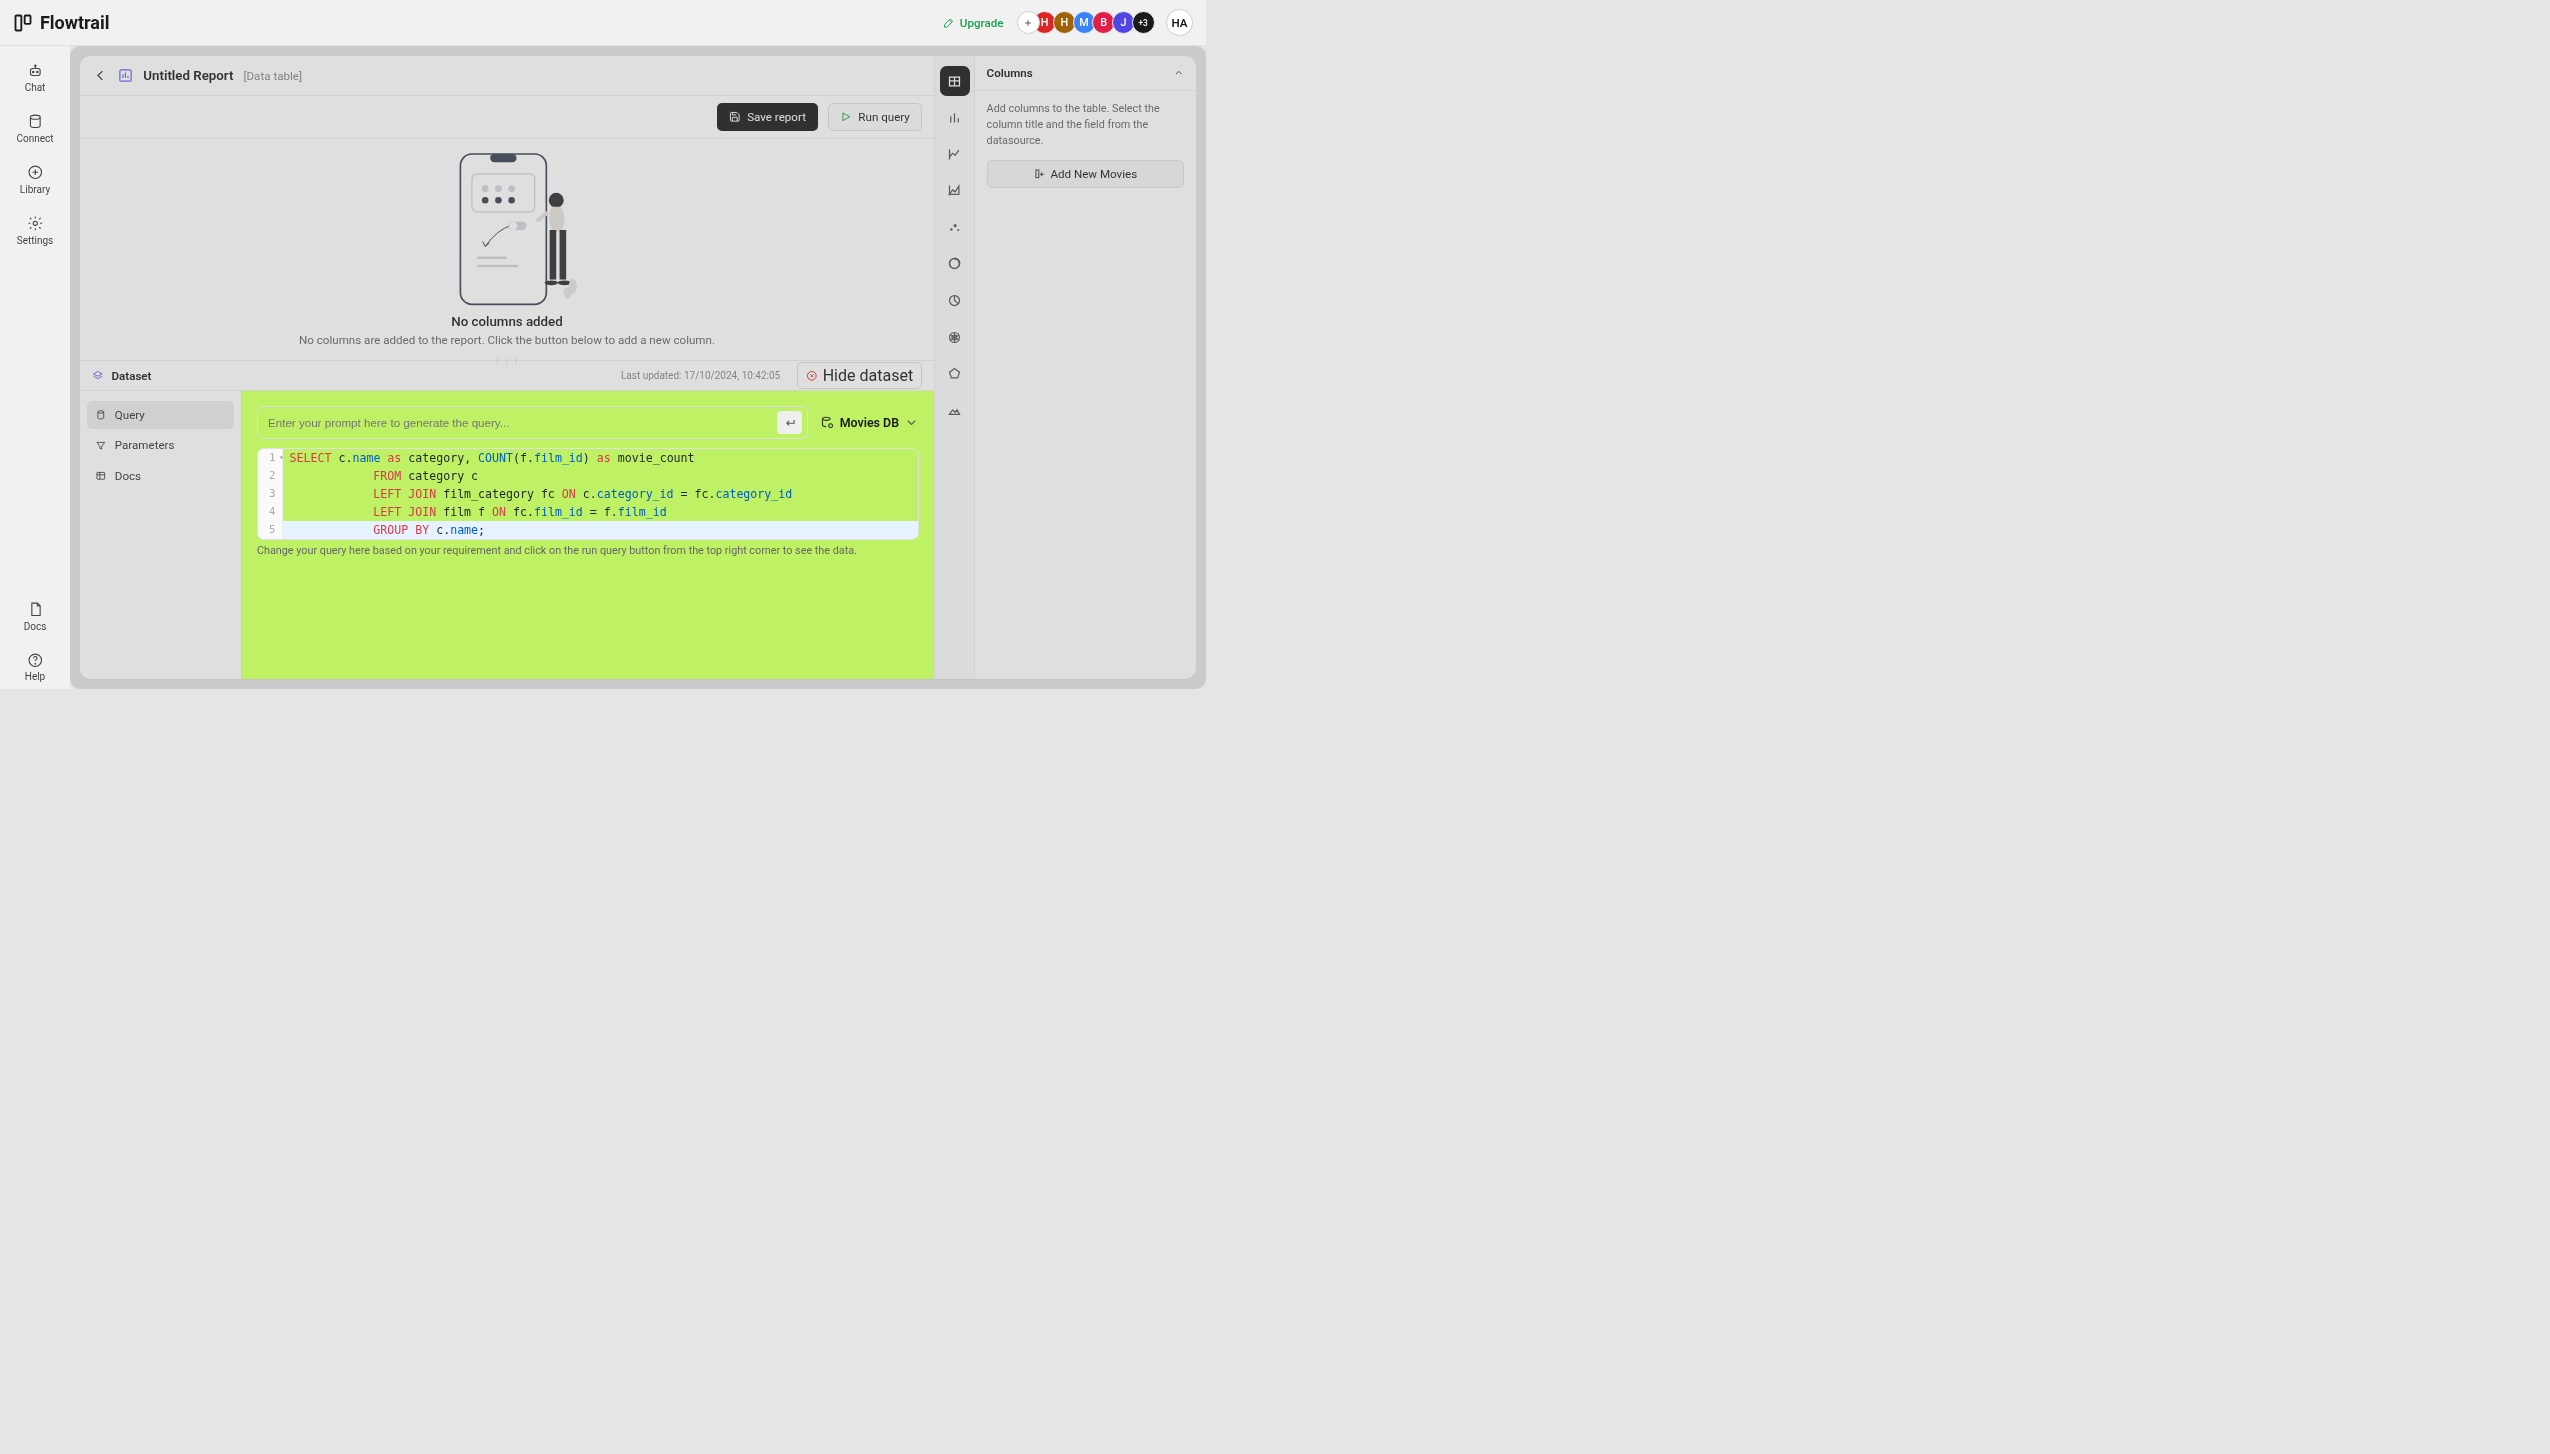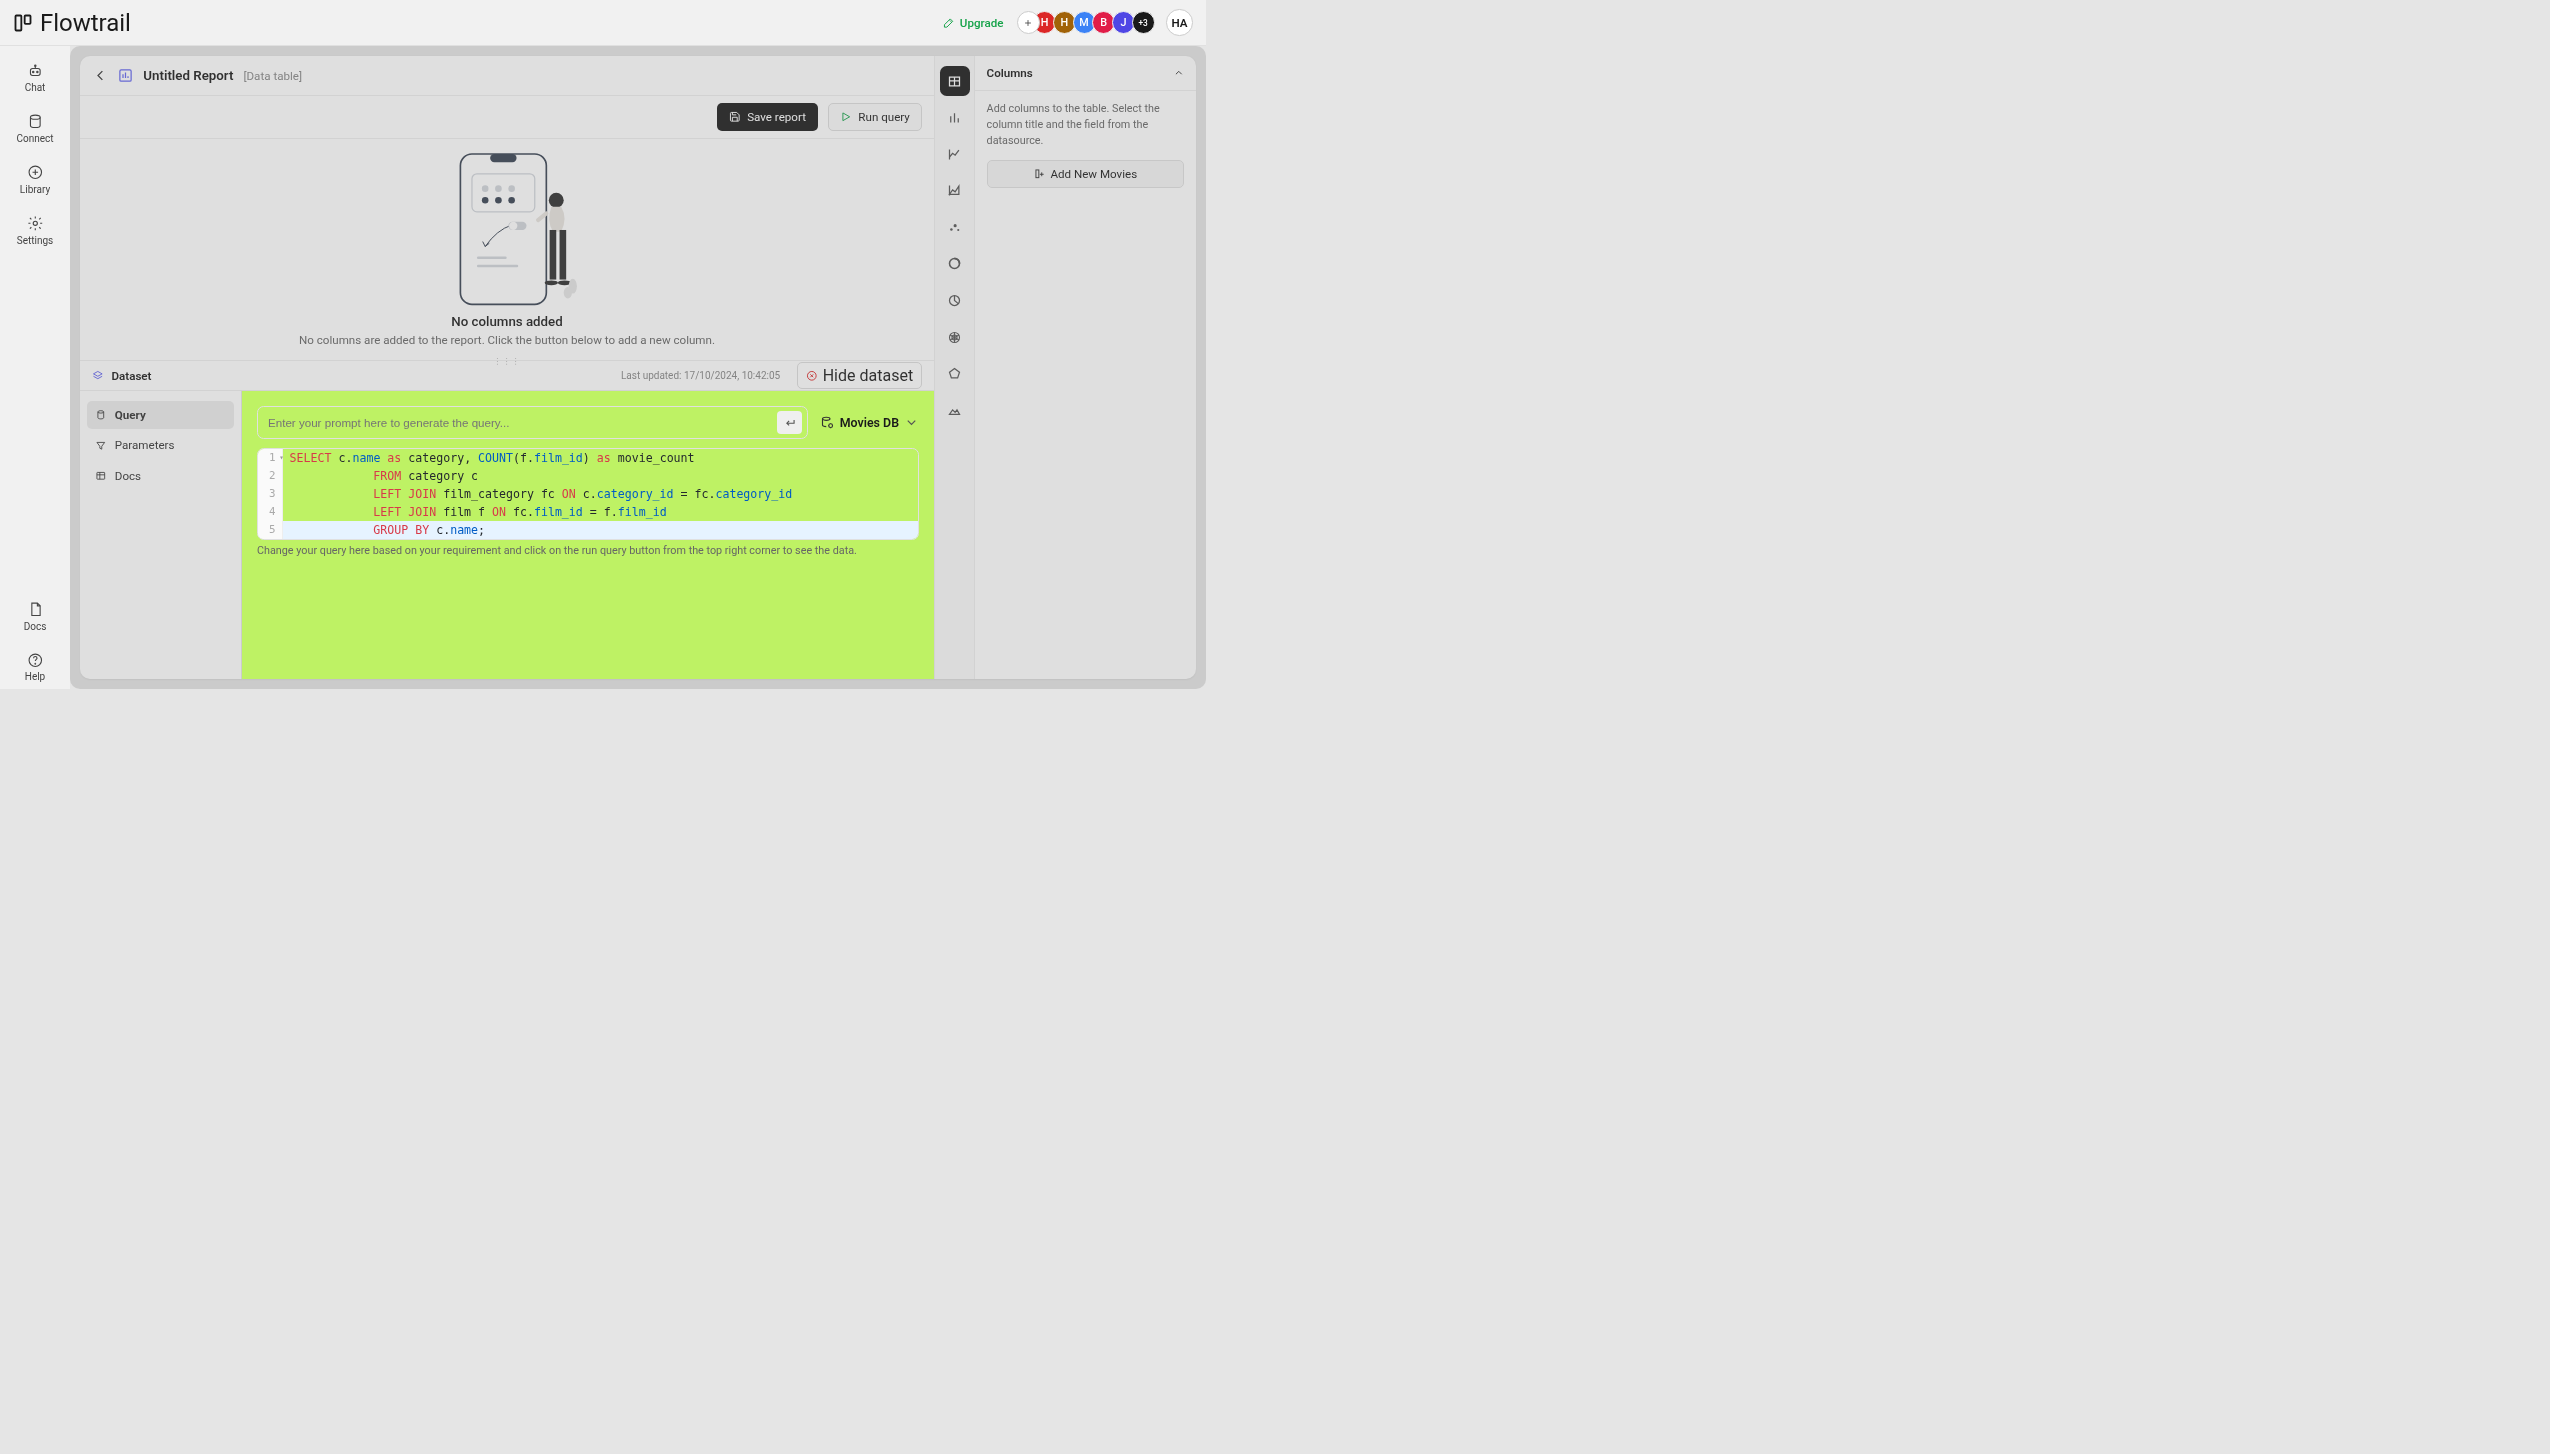--- a/index.html
+++ b/index.html
@@ -1,21 +1,21 @@
 <!DOCTYPE html>
 <html style="font-size:13.3px"><head>
 <meta charset="utf-8">
 <style>
 * { box-sizing: border-box; margin: 0; padding: 0; }
 body { font-family: -apple-system, BlinkMacSystemFont, "Segoe UI", Roboto, sans-serif; background: #e5e5e5; width: 1206px; height: 689px; overflow: hidden; position: relative; font-size: 11.6px; color: #1a1a1a; }
 
 
 .app { width: 100%; height: 100%; display: flex; flex-direction: column; }
 .topbar { height: 46px; display: flex; align-items: center; padding: 0 13.3px; background: #f1f1f1; border-bottom: 0.8px solid #e0e0e0; }
-.logo { display: flex; align-items: center; gap: 6.6px; font-size: 24px; font-weight: 400; }
+.logo { display: flex; align-items: center; gap: 6.6px; font-size: 18px; font-weight: 700; }
 .logo-icon { width: 20px; height: 20px; }
 .topbar-spacer { flex: 1; }
 .upgrade { color: #16a34a; font-weight: 500; display: flex; align-items: center; gap: 5px; margin-right: 13.3px; cursor: pointer; }
 .avatars { display: flex; align-items: center; }
 .add-btn { width: 23px; height: 23px; border-radius: 50%; border: 0.8px solid #ccc; display: flex; align-items: center; justify-content: center; background: #fff; cursor: pointer; margin-right: -3.3px; z-index: 10; }
 .avatar { width: 23px; height: 23px; border-radius: 50%; display: flex; align-items: center; justify-content: center; font-size: 10.8px; font-weight: 500; color: #fff; margin-left: -3.3px; border: 1.7px solid #f1f1f1; }
 .avatar.plus { background: #1a1a1a; font-size: 8.3px; }
 .me-avatar { width: 26.5px; height: 26.5px; border-radius: 50%; background: #fff; border: 0.8px solid #ccc; display: flex; align-items: center; justify-content: center; font-weight: 600; margin-left: 11.6px; cursor: pointer; }
 
 .body-area { flex: 1; display: flex; }
@@ -49,21 +49,21 @@
 .dataset-title { font-weight: 600; flex: 1; }
 .last-updated { font-size: 10px; color: #888; margin-right: 8.3px; }
 .hide-dataset { border: 0.8px solid #ddd; border-radius: 5px; padding: 3.3px 8.3px; display: flex; align-items: center; gap: 5px; cursor: pointer; font-size: 16px; }
 .hide-dataset .x { color: #dc2626; }
 .drag-handle { position: absolute; top: -5px; left: 50%; transform: translateX(-50%); color: #bbb; font-size: 8.3px; letter-spacing: 0.8px; }
 
 .dataset-body { flex: 1; display: flex; overflow: hidden; }
 .ds-tabs { width: 162px; border-right: 0.8px solid #eee; padding: 10px 6.6px; display: flex; flex-direction: column; gap: 3.3px; }
 .ds-tab { display: flex; align-items: center; gap: 8.3px; padding: 6.6px 8.3px; border-radius: 5px; cursor: pointer; font-size: 11.6px; color: #333; }
 .ds-tab svg { width: 11.6px; height: 11.6px; }
-.ds-tab.active { background: #ececec; font-weight: 700; }
+.ds-tab.active { background: #ececec; font-weight: 400; }
 
 .ds-content { flex: 1; background: #bef264; display: flex; flex-direction: column; padding: 15px; position: relative; }
 .prompt-row { display: flex; align-items: center; gap: 11.6px; margin-bottom: 8.3px; }
 .prompt-box { flex: 1; border: 0.8px solid #e0e0e0; border-radius: 6.6px; height: 33px; display: flex; align-items: center; padding: 0 5px 0 10px; }
 .prompt-input { flex: 1; border: none; outline: none; font-size: 11.6px; color: #555; background: transparent; }
 .enter-btn { width: 25px; height: 23px; border-radius: 4.1px; background: #efefef; display: flex; align-items: center; justify-content: center; cursor: pointer; }
 .db-select { display: flex; align-items: center; gap: 5px; font-weight: 600; font-size: 12.4px; cursor: pointer; }
 .db-select svg { width: 15px; height: 15px; }
 
 .editor { border: 0.8px solid #e0e0e0; border-radius: 6.6px; overflow: hidden; font-family: "SF Mono", Menlo, Consolas, monospace; font-size: 11.6px; }

